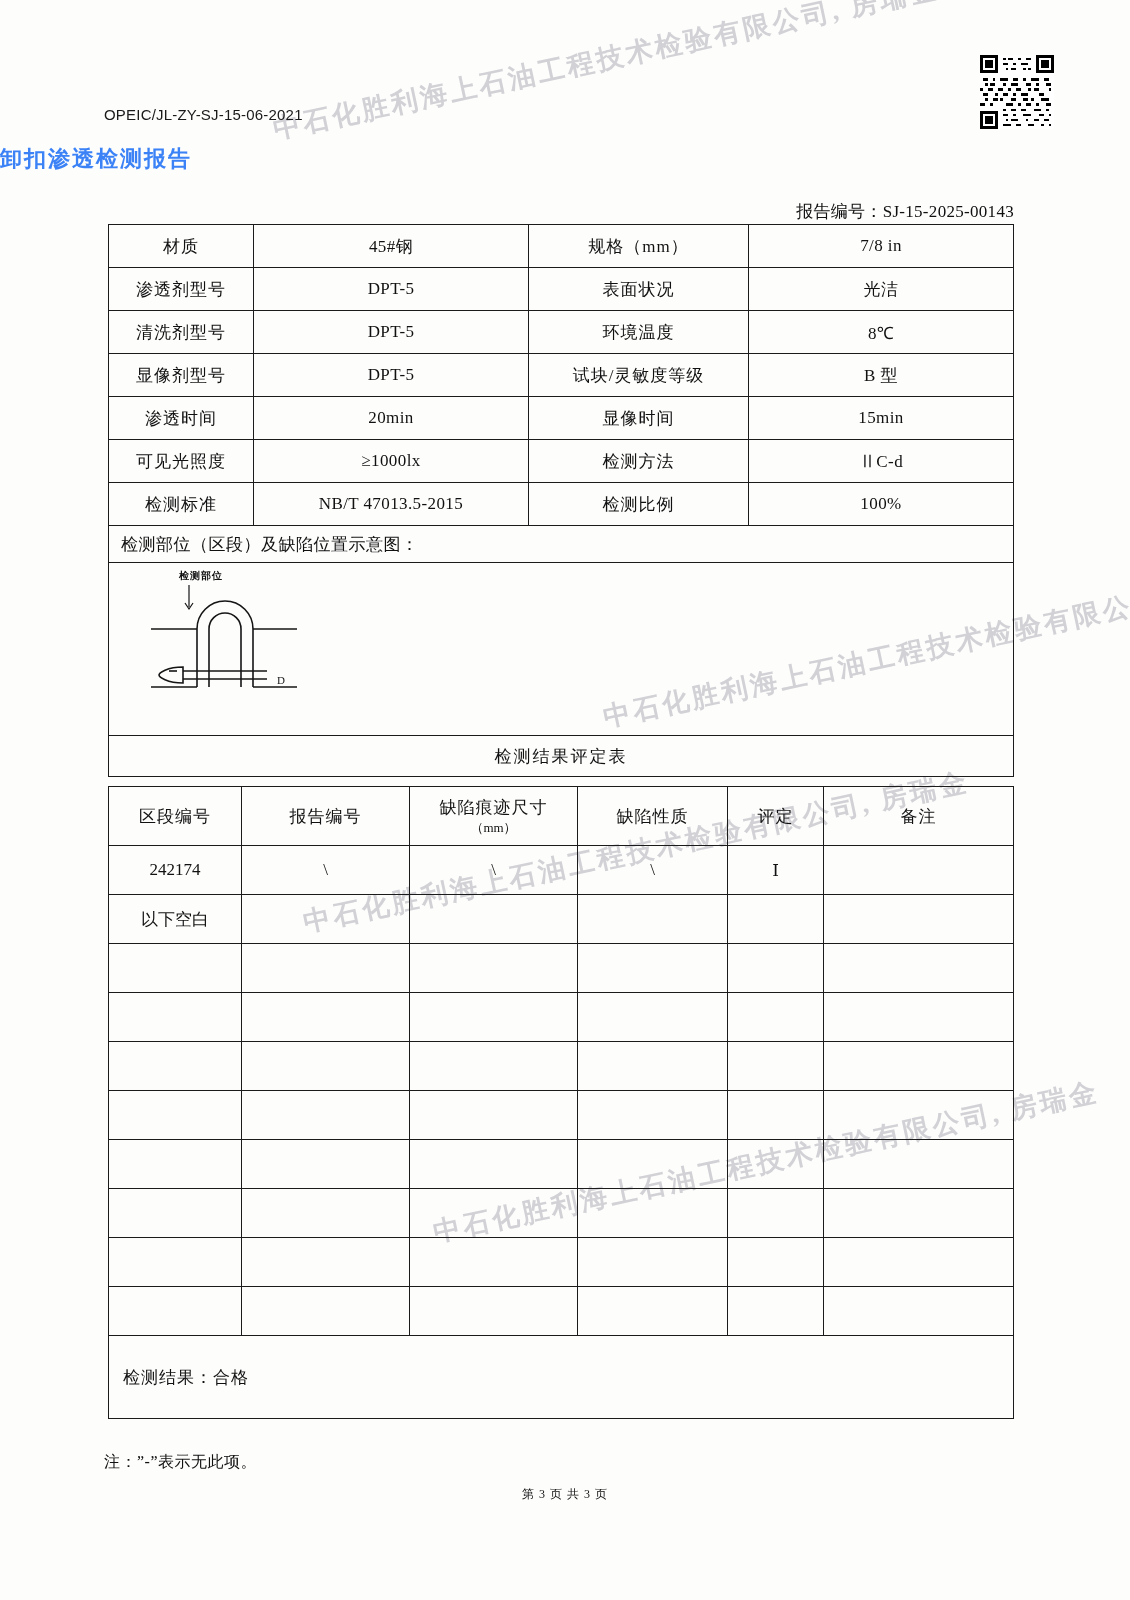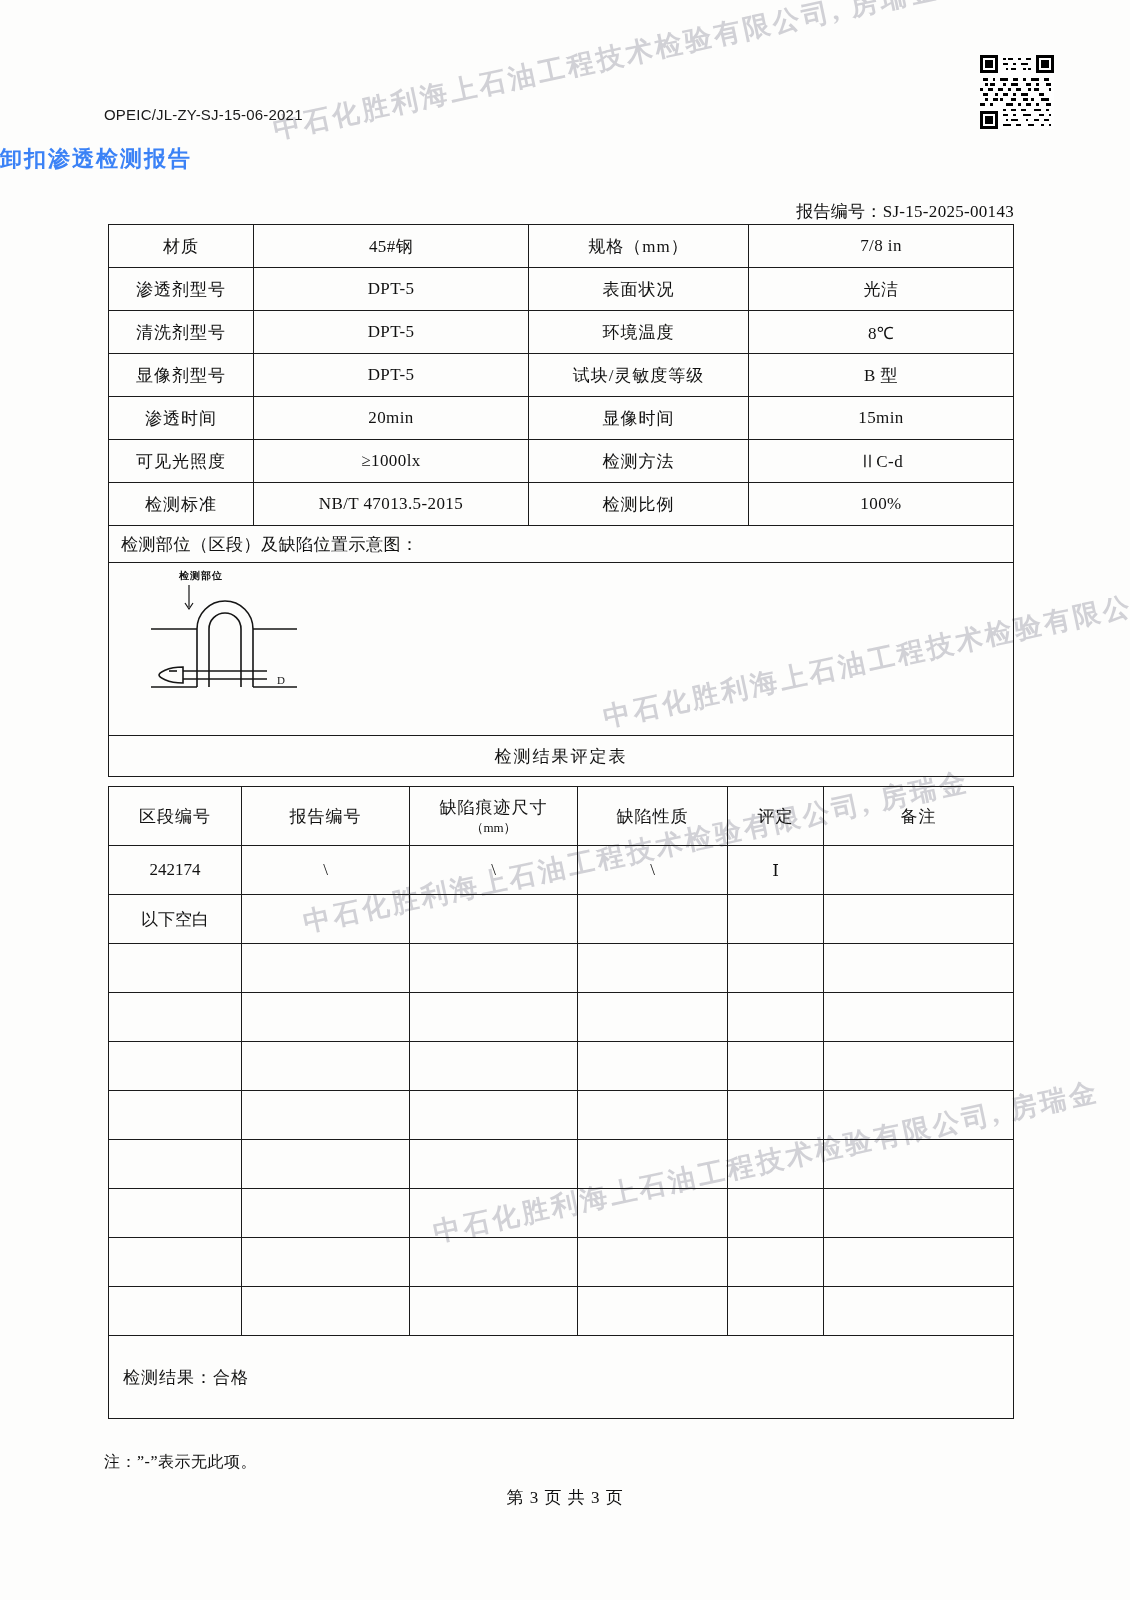--- a/index.html
+++ b/index.html
@@ -186,21 +186,21 @@
     left: 104px;
     font-size: 16px;
     letter-spacing: .5px;
   }
 
   .pagefoot {
     position: absolute;
     left: 0;
     right: 0;
     text-align: center;
-    font-size: 17px;
+    font-size: 12px;
     letter-spacing: 1px;
   }
 
   
   .wm {
     position: absolute;
     font-family: "Liberation Serif", serif;
     color: rgba(110, 110, 125, 0.30);
     white-space: nowrap;
     font-weight: 700;

